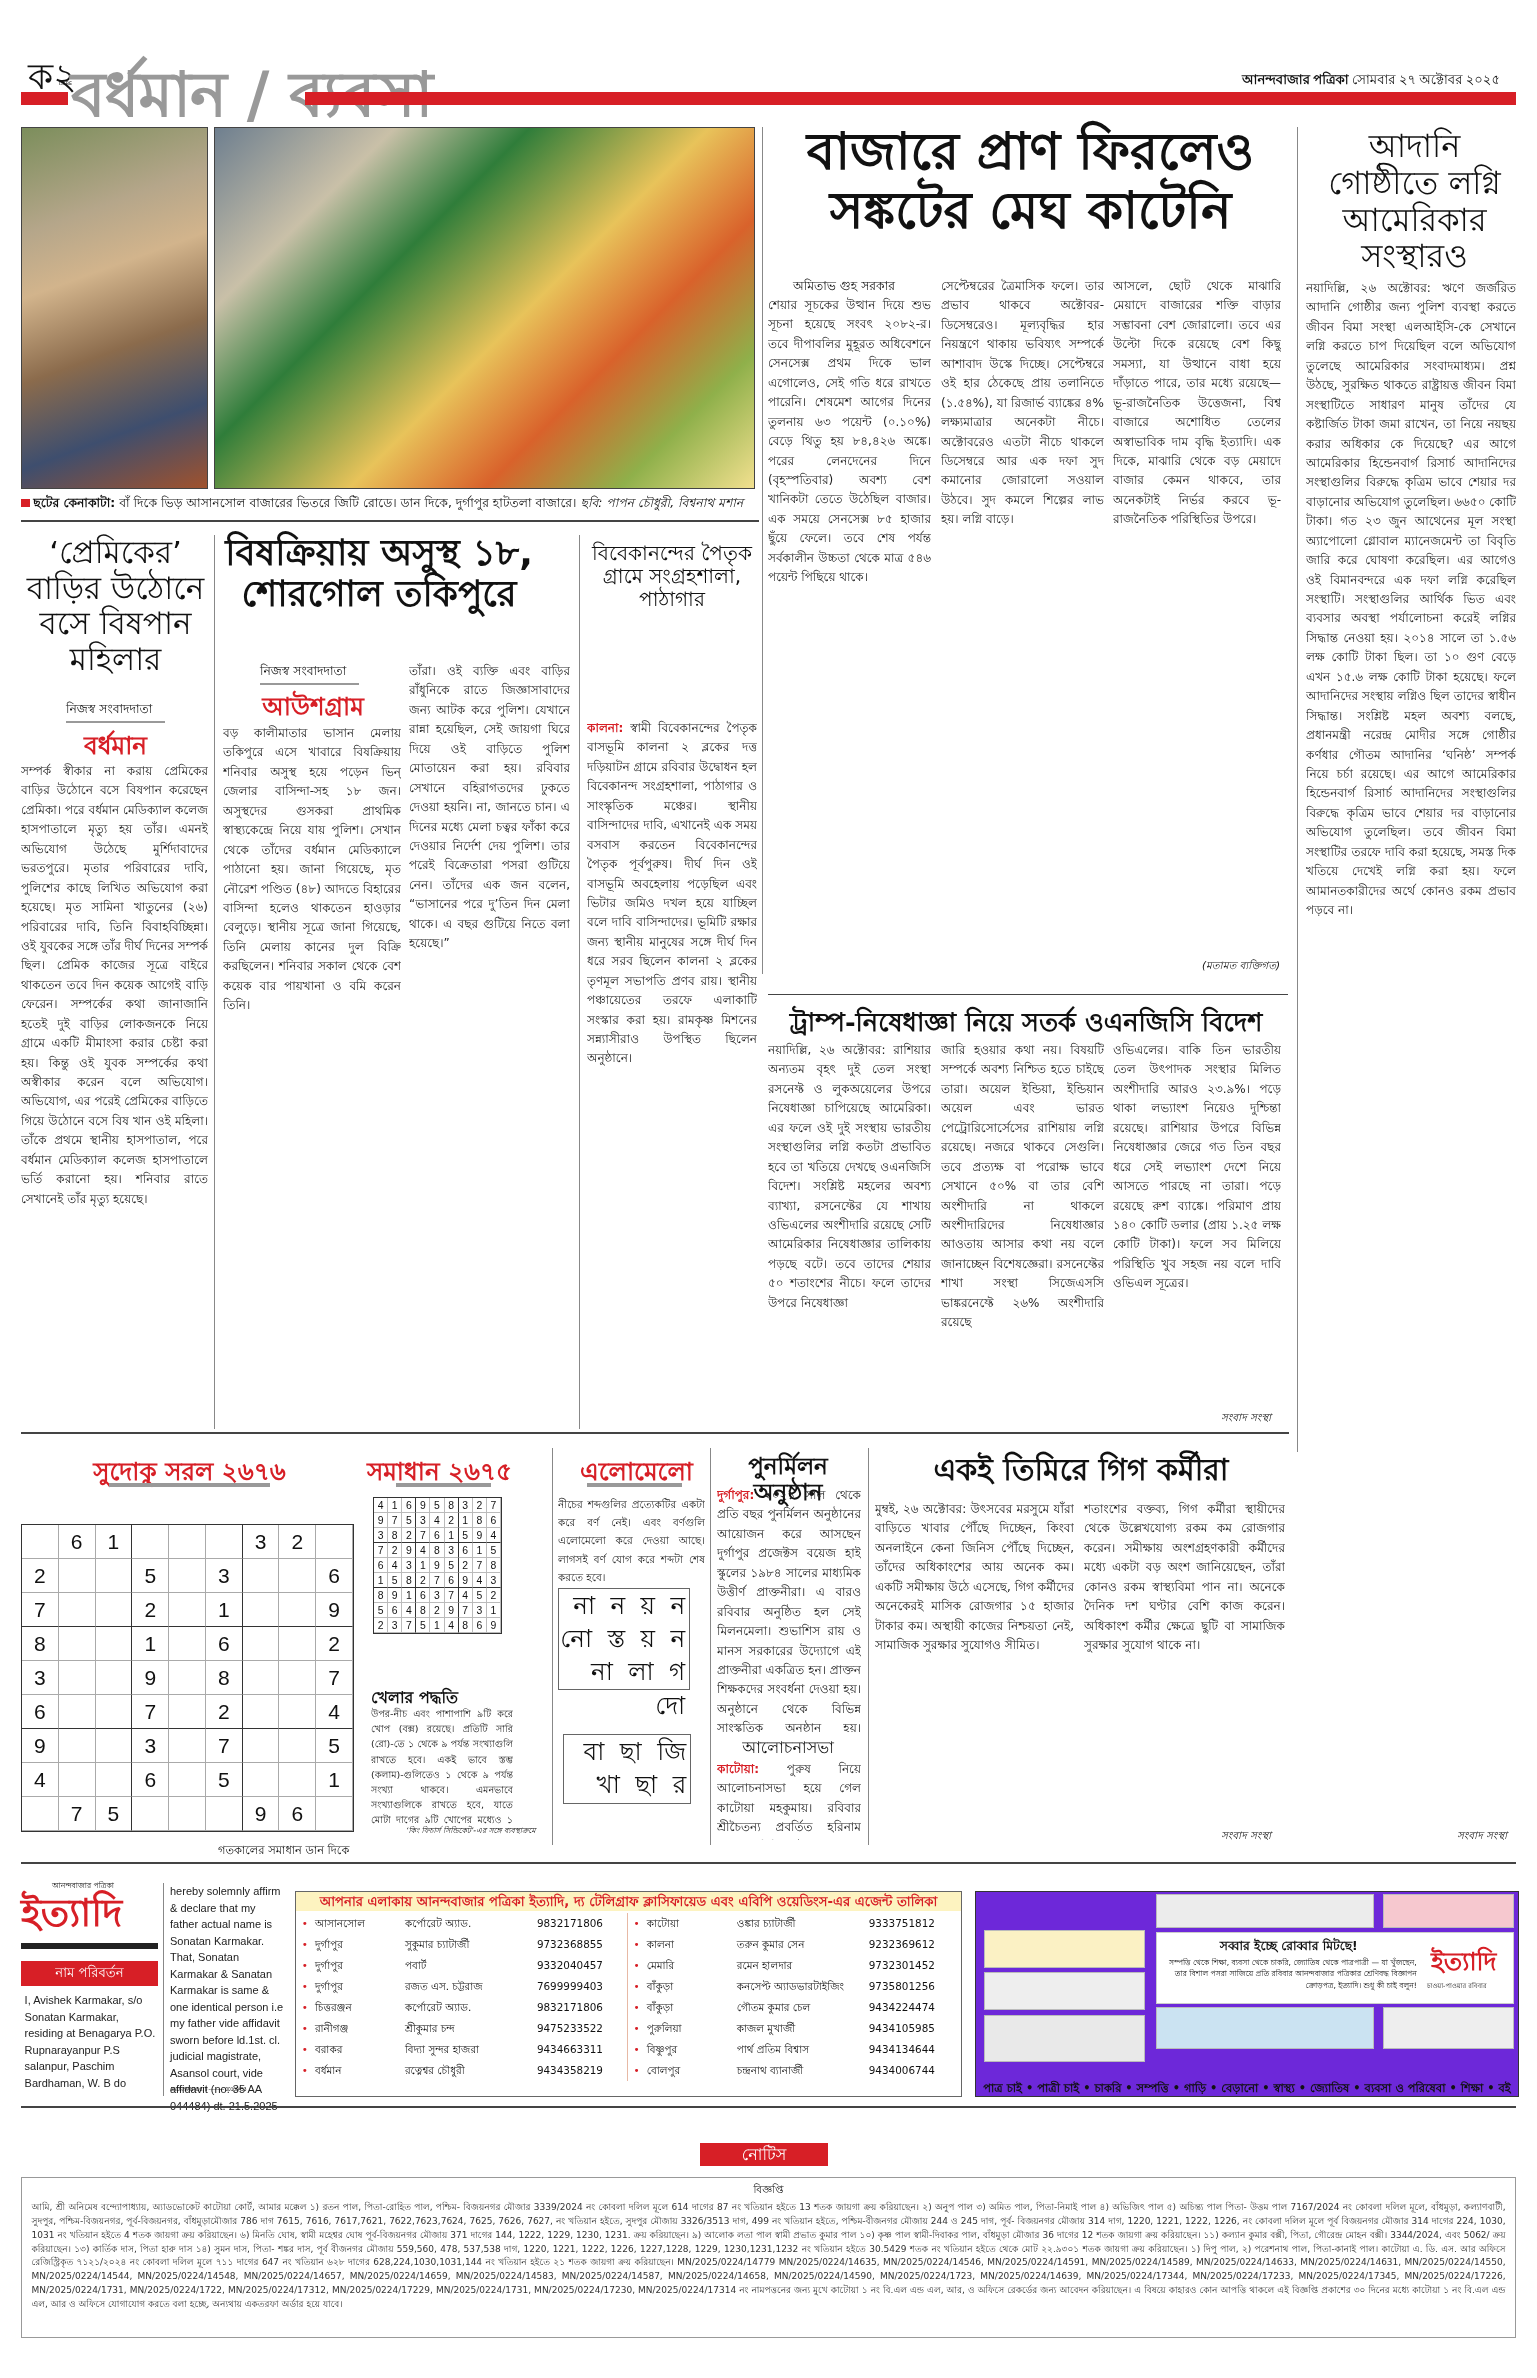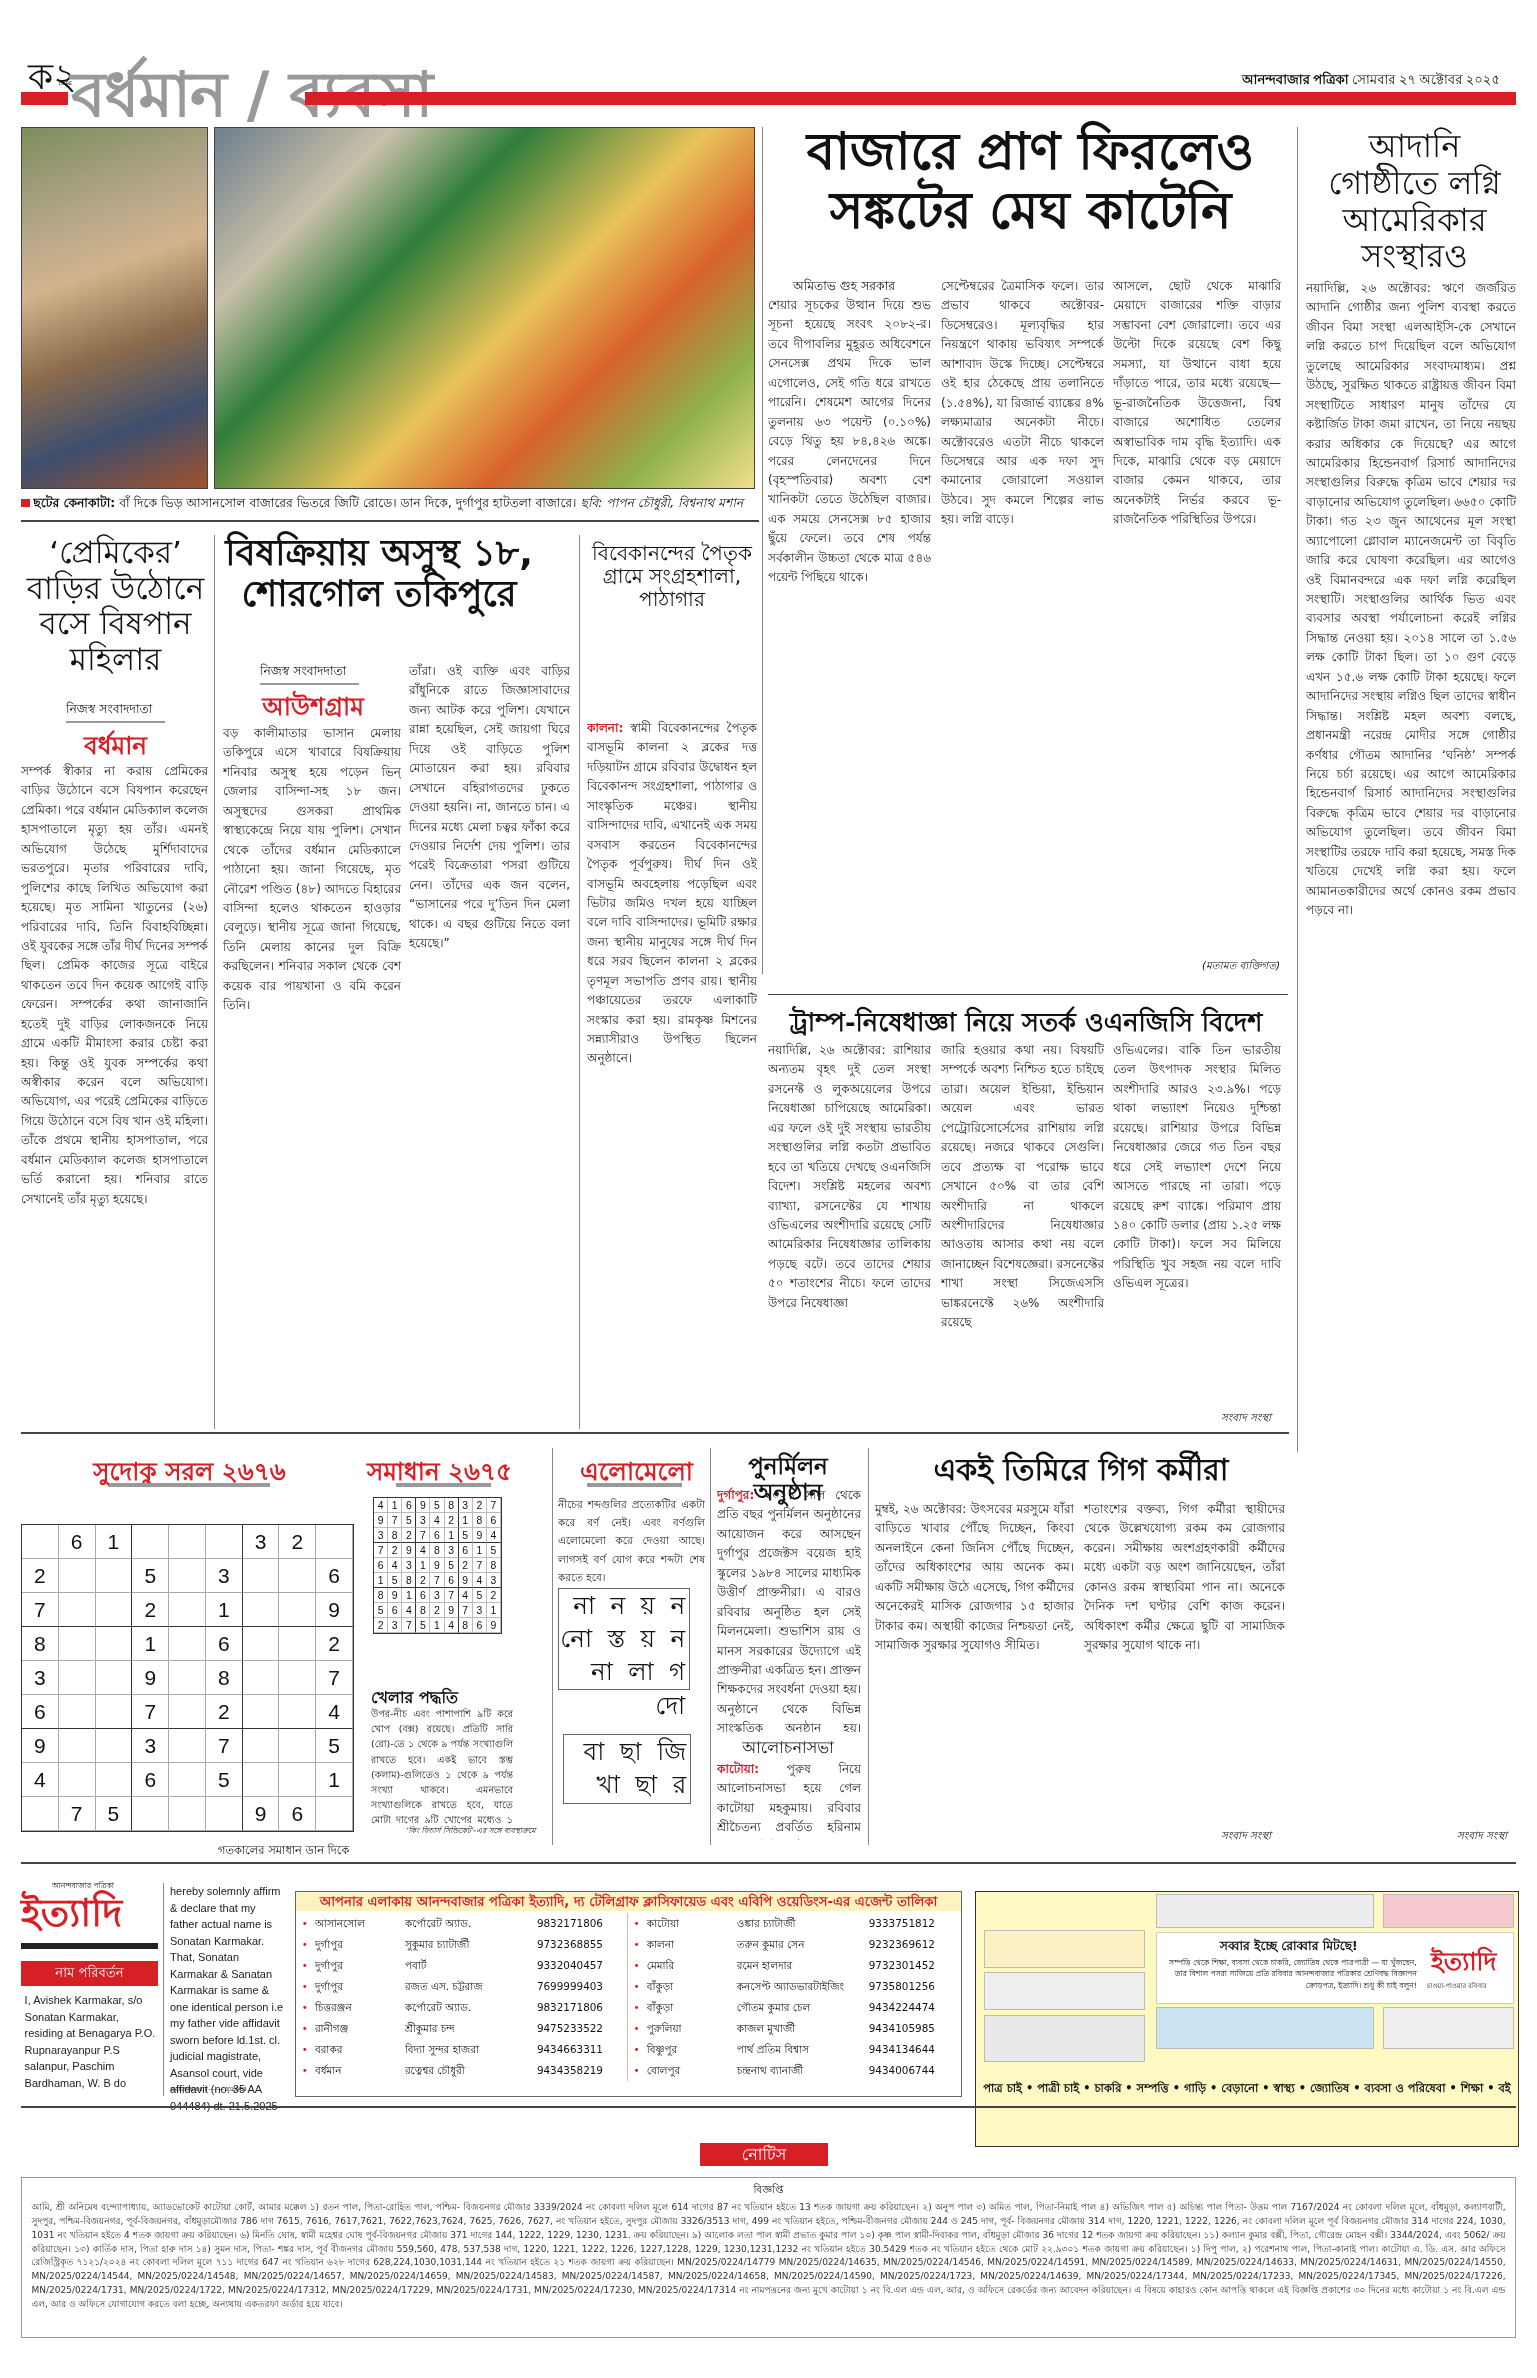--- a/index.html
+++ b/index.html
@@ -36,21 +36,21 @@
 .sol div{border-right:0.9px solid #bbb;border-bottom:0.9px solid #bbb;font-family:"Liberation Sans",sans-serif;font-size:10.4px;display:flex;align-items:center;justify-content:center}
 .jumble{border:0.9px solid #666;font-size:24.6px;text-align:right;line-height:1.35;font-family:"DejaVu Sans",sans-serif;letter-spacing:3.8px}
 .itadi-logo{left:21px;top:1914px;font-size:38px;color:#d71f26;font-weight:bold;font-family:"DejaVu Sans",sans-serif}
 .namechange{left:21px;top:1961px;width:137px;height:24.6px;background:#d71f26;color:#fff;font-size:13.2px;text-align:center;line-height:24.6px;font-family:"DejaVu Sans",sans-serif}
 .legal{font-family:"Liberation Sans",sans-serif;font-size:11px;line-height:1.5;color:#222}
 .agent-box{left:295px;top:1891px;width:667px;height:206px;border:0.9px solid #666}
 .agent-head{background:#fdf3c0;color:#d71f26;font-size:13.2px;font-weight:bold;text-align:center;height:19px;line-height:19px;font-family:"DejaVu Sans",sans-serif}
 .agent-grid{display:grid;grid-template-columns:1fr 1fr;padding:1.9px 5.7px}
 .agent-row{display:grid;grid-template-columns:13.2px 90px 132px 90px;font-size:10.4px;line-height:21px;font-family:"DejaVu Sans",sans-serif}
 .agent-row .dot{color:#d71f26}
-.ad-box{left:975px;top:1891px;width:544px;height:256px;border:1.9px solid #333;background:#fef9c3}
+.ad-box{left:975px;top:1891px;width:544px;height:206px;border:1.9px solid #333;background:#6d28d9}
 .ad-cats{left:977px;top:2080px;width:540px;font-size:11.4px;text-align:center;font-family:"DejaVu Sans",sans-serif;font-weight:bold}
 .notice-tag{left:700px;top:2143px;width:128px;height:23px;background:#d71f26;color:#fff;font-size:16px;text-align:center;line-height:23px;font-family:"DejaVu Sans",sans-serif}
 .notice-box{left:21px;top:2177px;width:1495px;height:161px;border:0.9px solid #999;padding:3.8px 9.5px}
 .notice-text{font-size:9px;line-height:1.55;font-family:"DejaVu Sans",sans-serif;text-align:justify;color:#333}
 .img-block{border:0.9px solid #bbb}
 </style>
 </head>
 <body>
 
 <div class="abs masthead-num">ক২</div>

